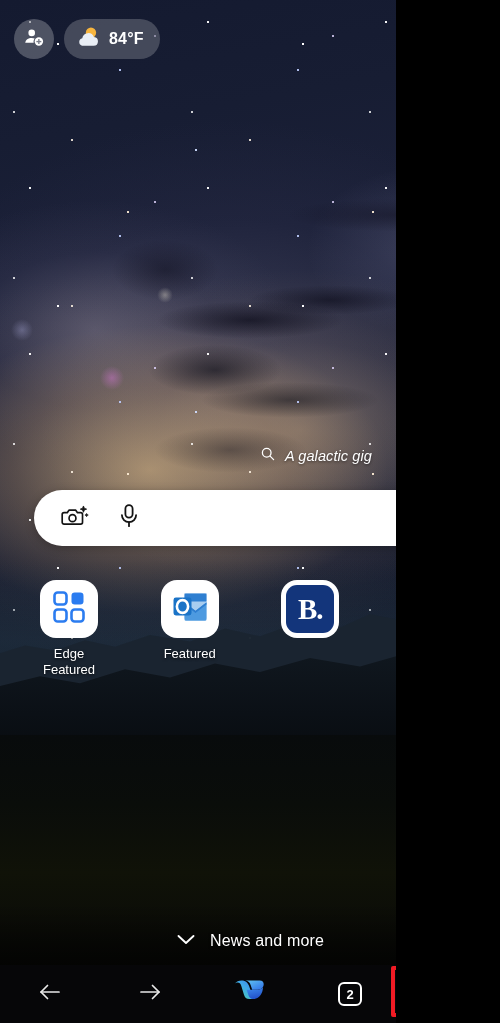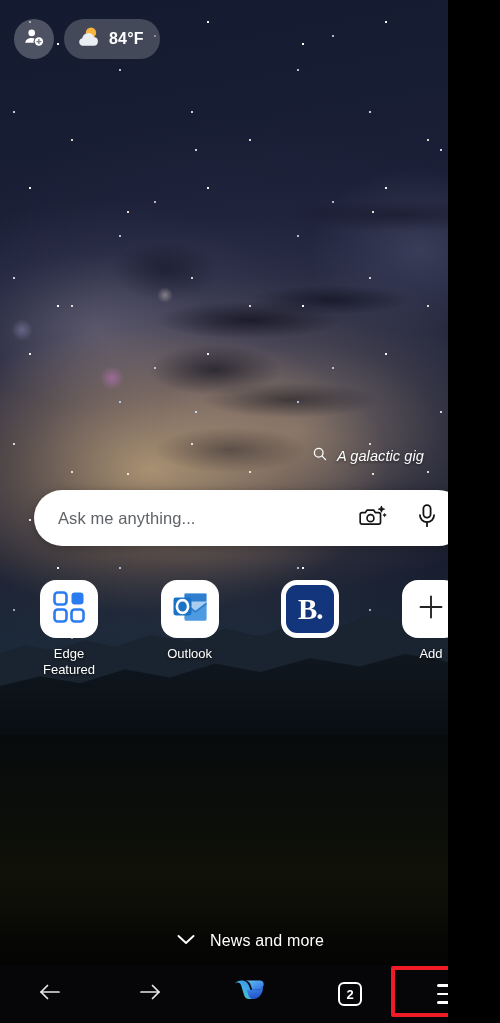--- a/index.html
+++ b/index.html
@@ -8,21 +8,21 @@
     width: 500px;
     height: 1023px;
     overflow: hidden;
     background: #000;
     font-family: "Liberation Sans", sans-serif;
     -webkit-font-smoothing: antialiased;
   }
 
   #app {
     position: relative;
-    width: 448px;
+    width: 396px;
     height: 1023px;
     overflow: hidden;
     background: #1d4ed8;
   }
 
   
   .bg-wrap {
     position: absolute;
     inset: 0;
     overflow: hidden;
@@ -425,21 +425,20 @@
     <span>
       <svg width="16" height="16" viewBox="0 0 20 20" fill="none" stroke="#ffffff" stroke-width="1.6" stroke-linecap="round">
         <circle cx="8.4" cy="8.4" r="5.4"></circle>
         <line x1="12.6" y1="12.6" x2="17" y2="17"></line>
       </svg>
     </span>
     <span class="cap-text">A galactic gig</span>
   </div>
 
   <div class="search-box">
-    <span class="search-placeholder">Ask me anything...</span>
 
     <span class="search-icon-btn">
       <span>
         <svg width="28" height="26" viewBox="0 0 30 28" fill="none" stroke="#141414" stroke-width="1.8" stroke-linejoin="round">
           <path d="M3.2 10.4h3.4l1.9-2.7h7.3l1.9 2.7h3.4c1.1 0 2 .9 2 2v8.4c0 1.1-.9 2-2 2H3.2c-1.1 0-2-.9-2-2v-8.4c0-1.1.9-2 2-2z"></path>
           <circle cx="12.3" cy="16.3" r="3.7"></circle>
           <path d="M24.1 3.2l.95 2.45 2.45.95-2.45.95-.95 2.45-.95-2.45-2.45-.95 2.45-.95z" fill="#141414" stroke-width="0.9"></path>
           <path d="M27.5 11.2l.5 1.3 1.3.5-1.3.5-.5 1.3-.5-1.3-1.3-.5 1.3-.5z" fill="#141414" stroke-width="0.7"></path>
         </svg>
       </span>
@@ -478,21 +477,21 @@
           <svg width="40" height="38" viewBox="0 0 40 38">
             <rect x="14.5" y="5.5" width="22" height="26" rx="1.6" fill="#a8cdf0"></rect>
             <rect x="14.5" y="5.5" width="22" height="8" fill="#2f7fd1"></rect>
             <path d="M14.5 14.6l11 8.4 11-8.4v16.6a1.6 1.6 0 0 1-1.6 1.6H16.1a1.6 1.6 0 0 1-1.6-1.6z" fill="#4d9ae0"></path>
             <path d="M14.5 14.2l11 8.6 11-8.6v2.2l-11 8.6-11-8.6z" fill="#2f7fd1"></path>
             <rect x="3.5" y="9.5" width="18" height="18" rx="2.4" fill="#1a73c7"></rect>
             <ellipse cx="12.5" cy="18.5" rx="5.6" ry="6.4" fill="none" stroke="#ffffff" stroke-width="2.6"></ellipse>
           </svg>
         </span>
       </div>
-      <div class="tile-label">Outlook</div>
+      <div class="tile-label">Featured</div>
     </div>
 
     <div class="tile">
       <div class="tile-icon booking">
         <div class="b-square">
           <span>B.</span>
         </div>
       </div>
     </div>
 

